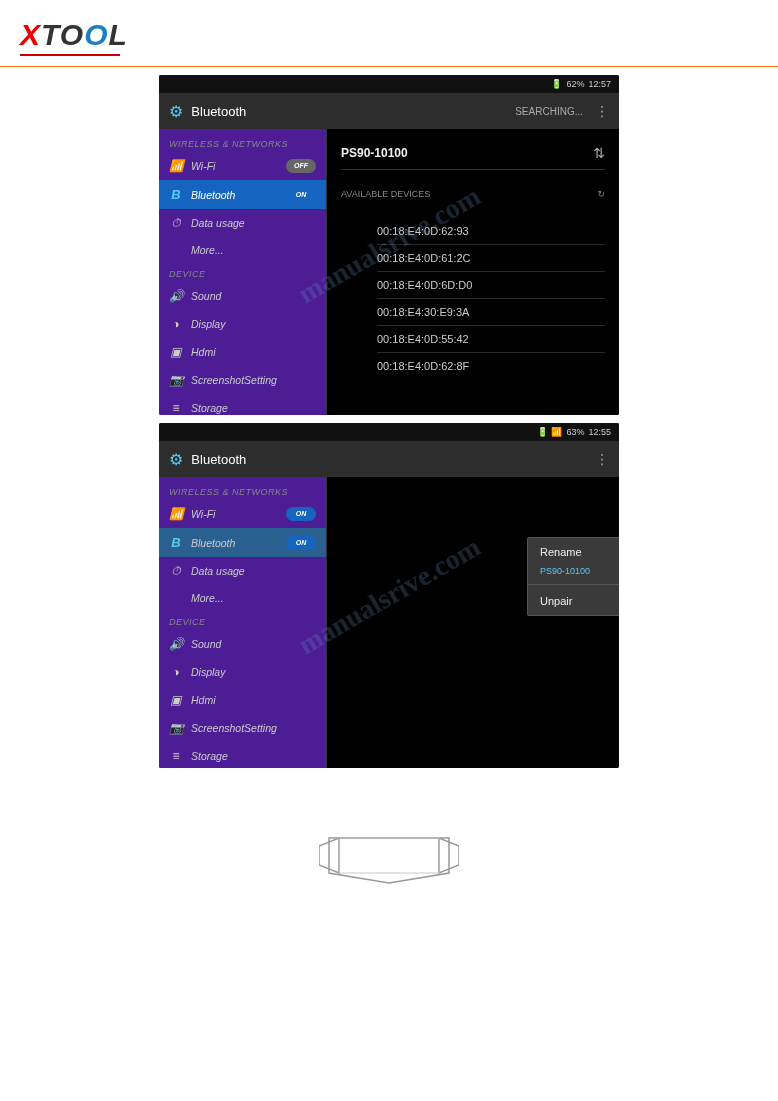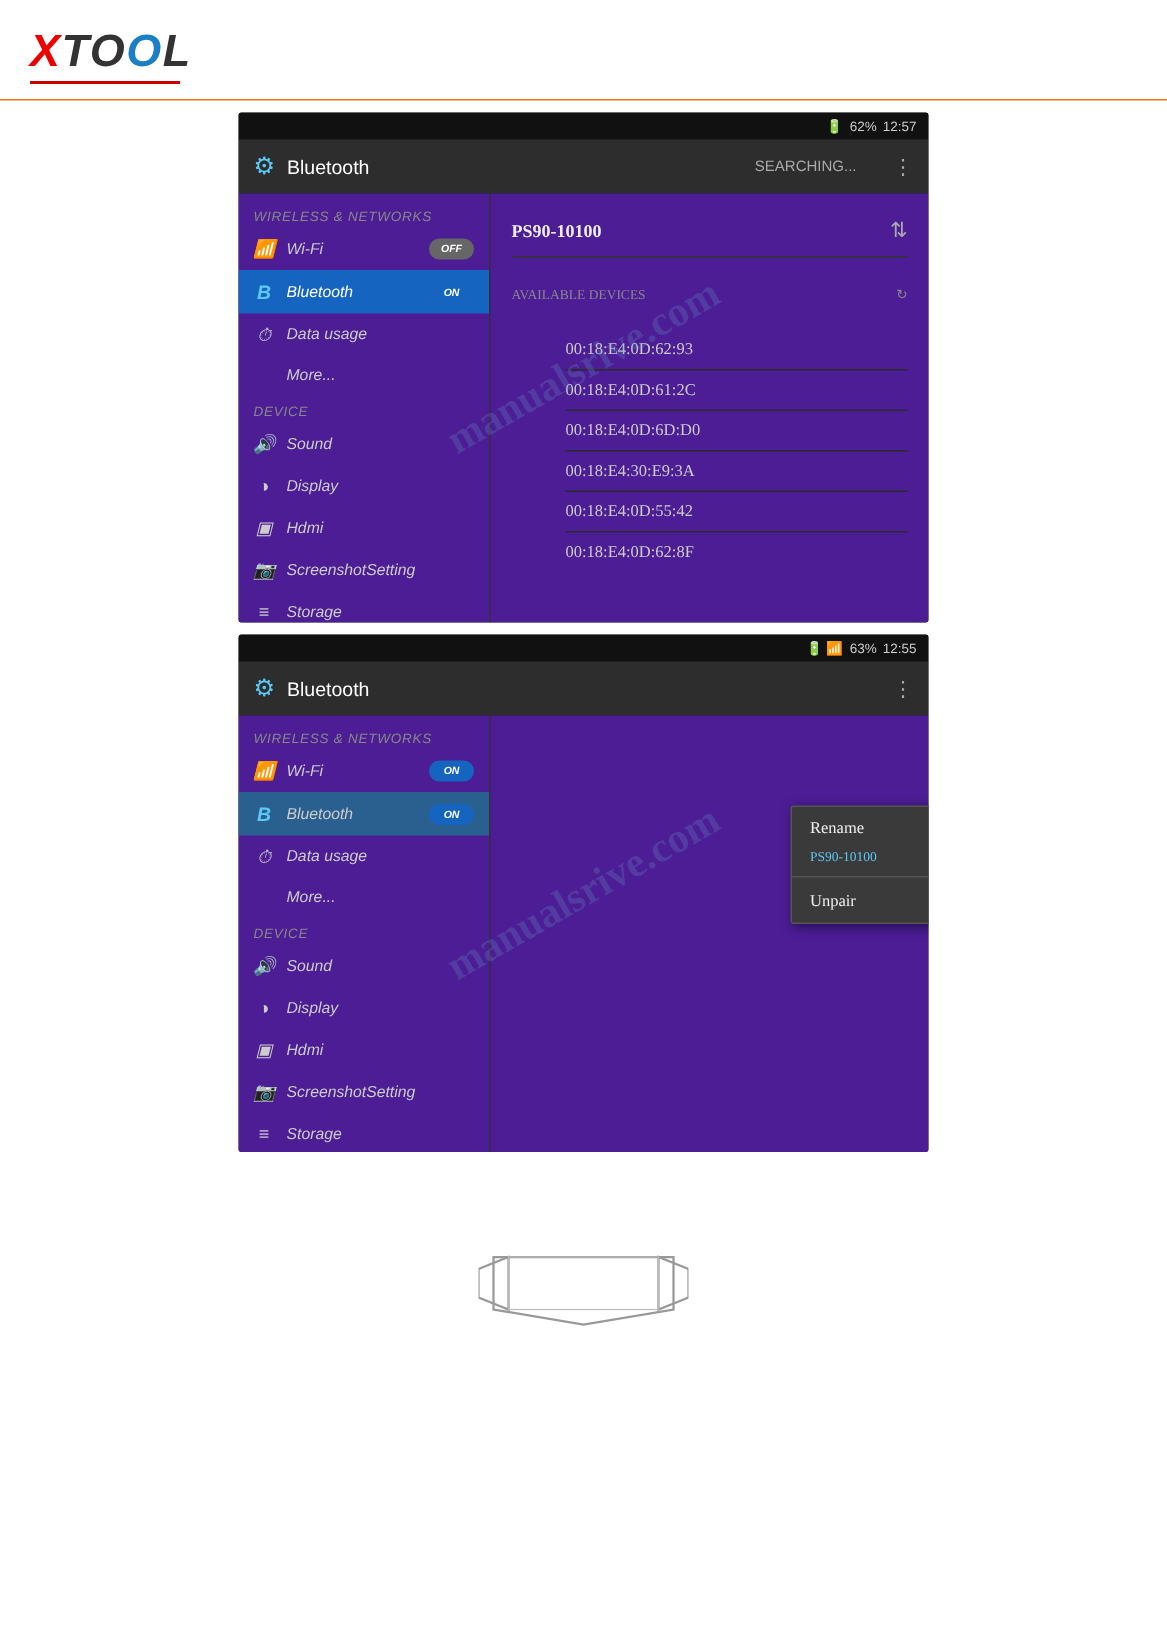--- a/index.html
+++ b/index.html
@@ -70,21 +70,21 @@
       font-size: 16px;
     }
     .header-bar .title {
       color: #fff;
       font-size: 13px;
       flex: 1;
     }
     .header-bar .header-right {
       display: flex;
       align-items: center;
-      gap: 24px;
+      gap: 12px;
       font-size: 10px;
       color: #aaa;
       text-align: center;
     }
 
     
     .content-area {
       display: flex;
       height: calc(100% - 54px);
     }
@@ -147,23 +147,22 @@
     }
     .toggle-label {
       font-size: 7px;
       font-weight: bold;
       color: #fff;
     }
 
     
     .right-panel {
       flex: 1;
-      background: #4c1d95;
+      background: #000000;
       padding: 8px 14px;
-      font-family: Liberation Serif, serif;
     }
 
     .device-name-row {
       display: flex;
       align-items: center;
       justify-content: space-between;
       padding: 8px 0;
       border-bottom: 1px solid #333;
       margin-bottom: 6px;
     }

